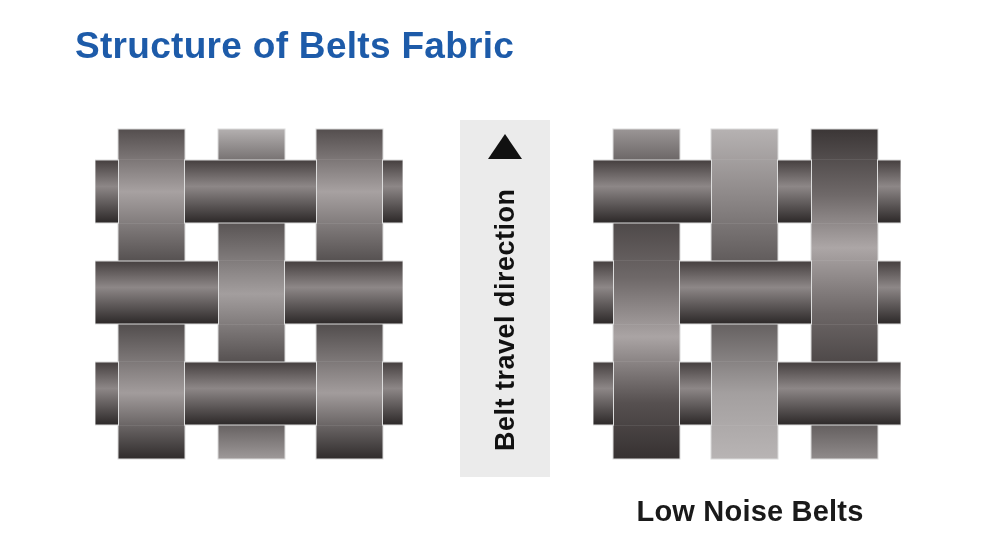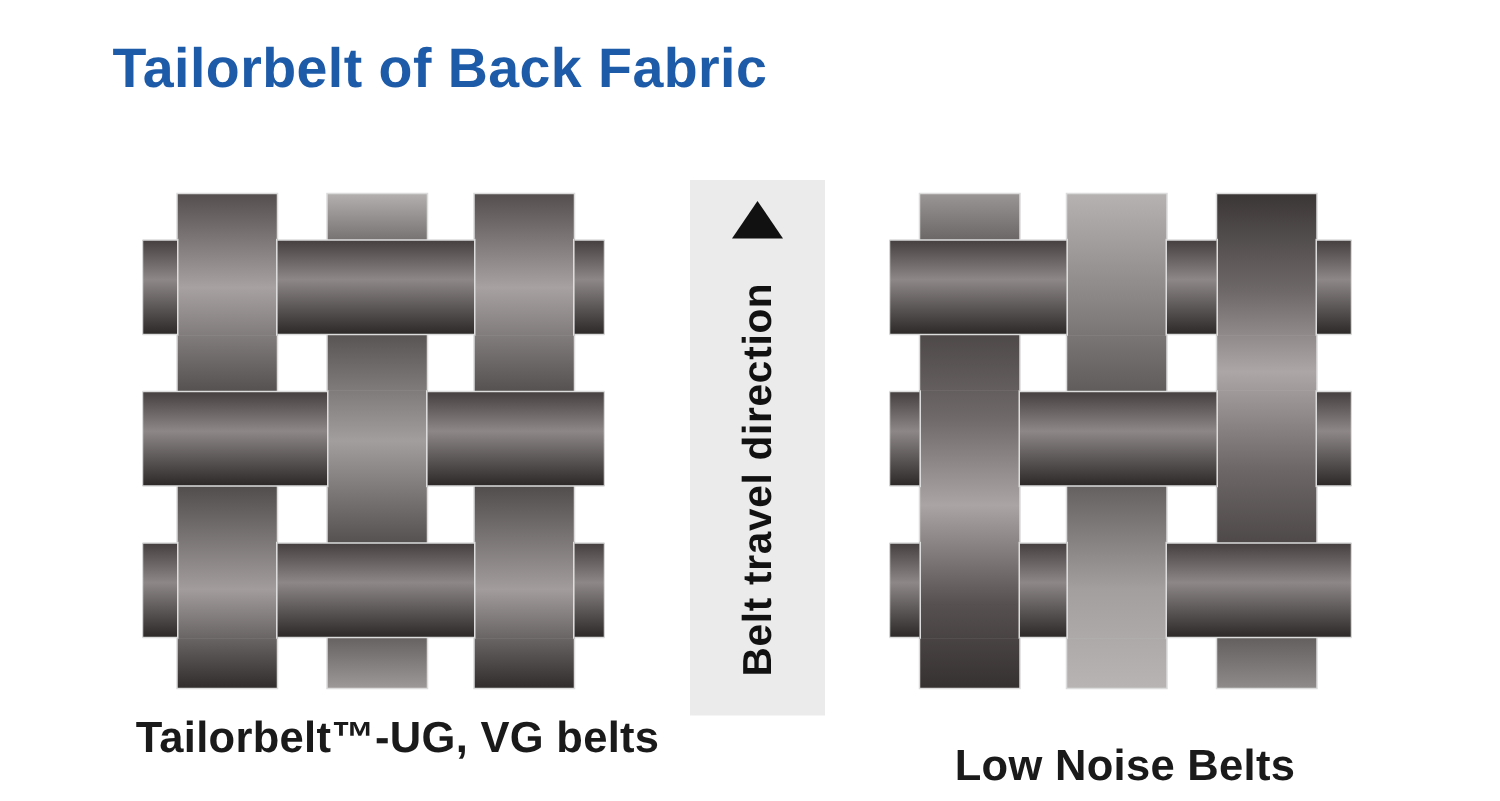--- a/index.html
+++ b/index.html
@@ -36,21 +36,21 @@
     color:#1a1a1a;text-align:center;letter-spacing:.2px;
   }
   .caption-left{left:35px;width:460px;}
   .caption-right{left:595px;width:310px;margin-top:19px;}
 </style>
 </head>
 <body>
 
 <div class="canvas">
 
-  <h1 class="title" style="color: rgb(29, 91, 169);">Tailorbelt of Back Fabric</h1>
+  <h1 class="title" style="color: rgb(29, 91, 169);">Structure of Belts Fabric</h1>
 
   <div class="weave" id="weave-0"><svg width="308" height="332" viewBox="0 0 308 332">
         <defs>
           <linearGradient id="tailorbelt-c0" gradientUnits="userSpaceOnUse" x1="0" y1="1" x2="0" y2="331">
             <stop offset="0" stop-color="#544e4e"></stop>
             <stop offset="0.19" stop-color="#a7a1a1"></stop>
             <stop offset="0.5" stop-color="#2f2b2b"></stop>
             <stop offset="0.8" stop-color="#a29c9c"></stop>
             <stop offset="1" stop-color="#302c2c"></stop>
           </linearGradient>
@@ -172,16 +172,15 @@
         <line x1="218.5" x2="218.5" y1="132.2" y2="196.8" stroke="#dcdcdc" stroke-width="1"></line>
         <line x1="284.5" x2="284.5" y1="132.2" y2="196.8" stroke="#dcdcdc" stroke-width="1"></line>
         <rect x="20" y="233.2" width="67" height="64.6" fill="url(#lownoise-c0)"></rect>
         <line x1="20.5" x2="20.5" y1="233.2" y2="297.8" stroke="#dcdcdc" stroke-width="1"></line>
         <line x1="86.5" x2="86.5" y1="233.2" y2="297.8" stroke="#dcdcdc" stroke-width="1"></line>
         <rect x="118" y="233.2" width="67" height="64.6" fill="url(#lownoise-c1)"></rect>
         <line x1="118.5" x2="118.5" y1="233.2" y2="297.8" stroke="#dcdcdc" stroke-width="1"></line>
         <line x1="184.5" x2="184.5" y1="233.2" y2="297.8" stroke="#dcdcdc" stroke-width="1"></line>
       </svg></div>
 
-  <div class="caption caption-left">Tailorbelt™-UG, VG belts</div>
   <div class="caption caption-right">Low Noise Belts</div>
 
 </div>
 
 </body></html>

